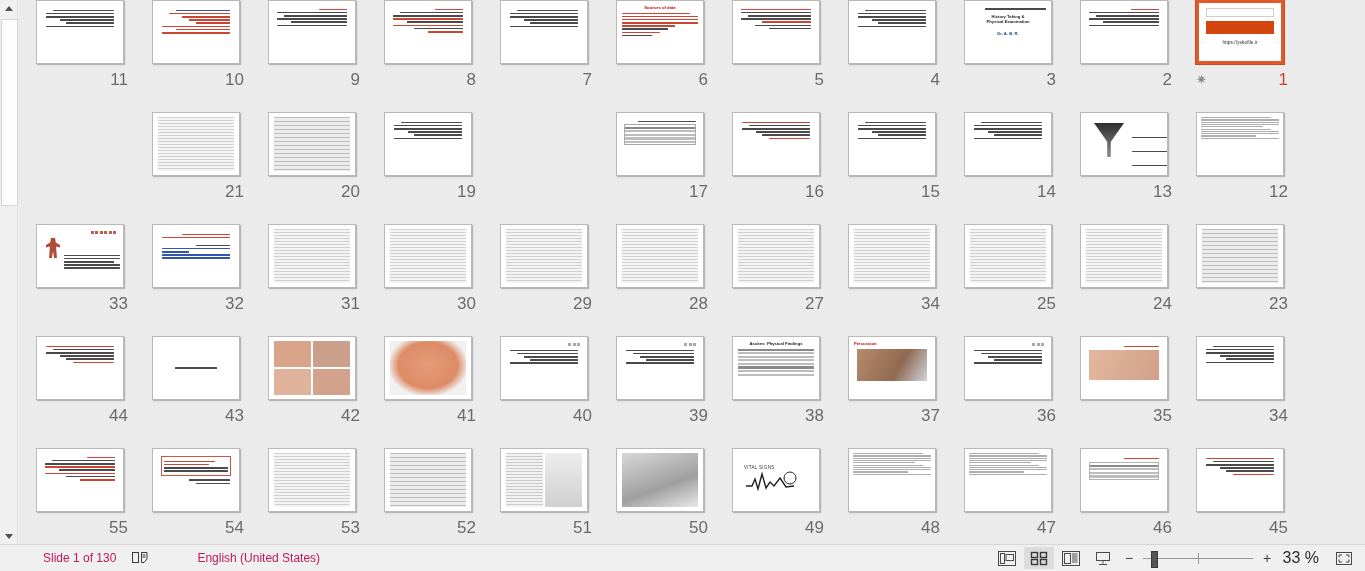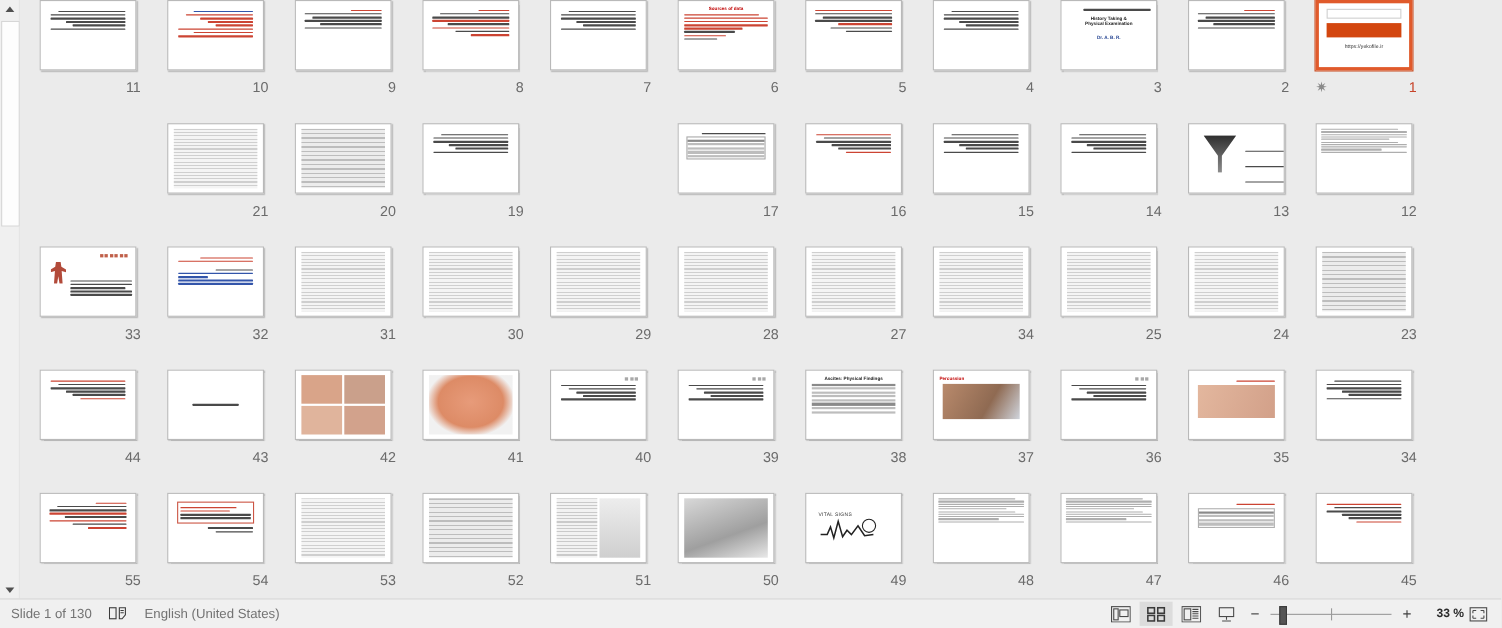--- a/index.html
+++ b/index.html
@@ -88,21 +88,21 @@
     box-shadow: 0 0 0 1px #c74a1e;
   }
   .num-row {
     position: relative;
     height: 20px;
     margin-top: 3px;
   }
   .slide-num {
     position: absolute;
     right: 12px; top: 0;
-    font-size: 13px;
+    font-size: 17px;
     color: #6b6b6b;
     font-family: "Liberation Sans", sans-serif;
     line-height: 18px;
   }
   .cell.selected .slide-num { color: #c7442a; }
   .anim-star {
     position: absolute;
     left: 12px; top: 1px;
     font-size: 13px;
     color: #8a8a8a;
@@ -188,21 +188,21 @@
     left: 0; bottom: 0;
     width: 1365px; height: 26px;
     background: #f0f0f0;
     border-top: 1px solid #d6d6d6;
     display: flex;
     align-items: center;
     font-size: 12px;
     color: #3b3b3b;
   }
   .sb-left { display: flex; align-items: center; gap: 16px; padding-left: 10px; }
-  .sb-text { font-size: 12px; color: #737373; white-space: nowrap; }
+  .sb-text { font-size: 12px; color: #be185d; white-space: nowrap; margin-left: 33px; }
   .sb-right {
     margin-left: auto;
     display: flex; align-items: center; gap: 0;
     padding-right: 8px;
   }
   .view-btn {
     width: 30px; height: 22px;
     display: flex; align-items: center; justify-content: center;
     margin: 0 1px;
   }
@@ -223,21 +223,21 @@
     height: 1px; background: #9a9a9a;
   }
   .zoom-mid {
     position: absolute; left: 55px; top: 6px;
     width: 1px; height: 11px; background: #9a9a9a;
   }
   .zoom-thumb {
     position: absolute; left: 8px; top: 4px;
     width: 5px; height: 15px; background: #555; border: 1px solid #3a3a3a;
   }
-  .zoom-pct { font-size: 11px; color: #2b2b2b; width: 42px; text-align: right; margin-right: 0; font-weight: bold; }
+  .zoom-pct { font-size: 16px; color: #2b2b2b; width: 42px; text-align: right; margin-right: 12px; }
   .fit-btn { width: 26px; height: 22px; display: flex; align-items: center; justify-content: center; }
   .icon-svg { display: block; }
 </style>
 </head>
 <body>
 
 <div id="app">
 
   <div class="vscroll">
     <div class="vscroll-arrow up">

